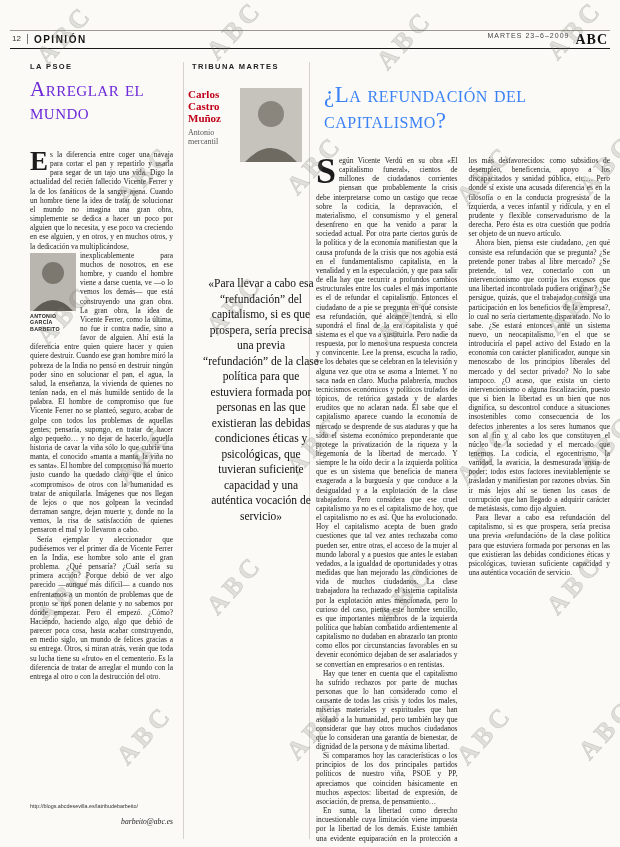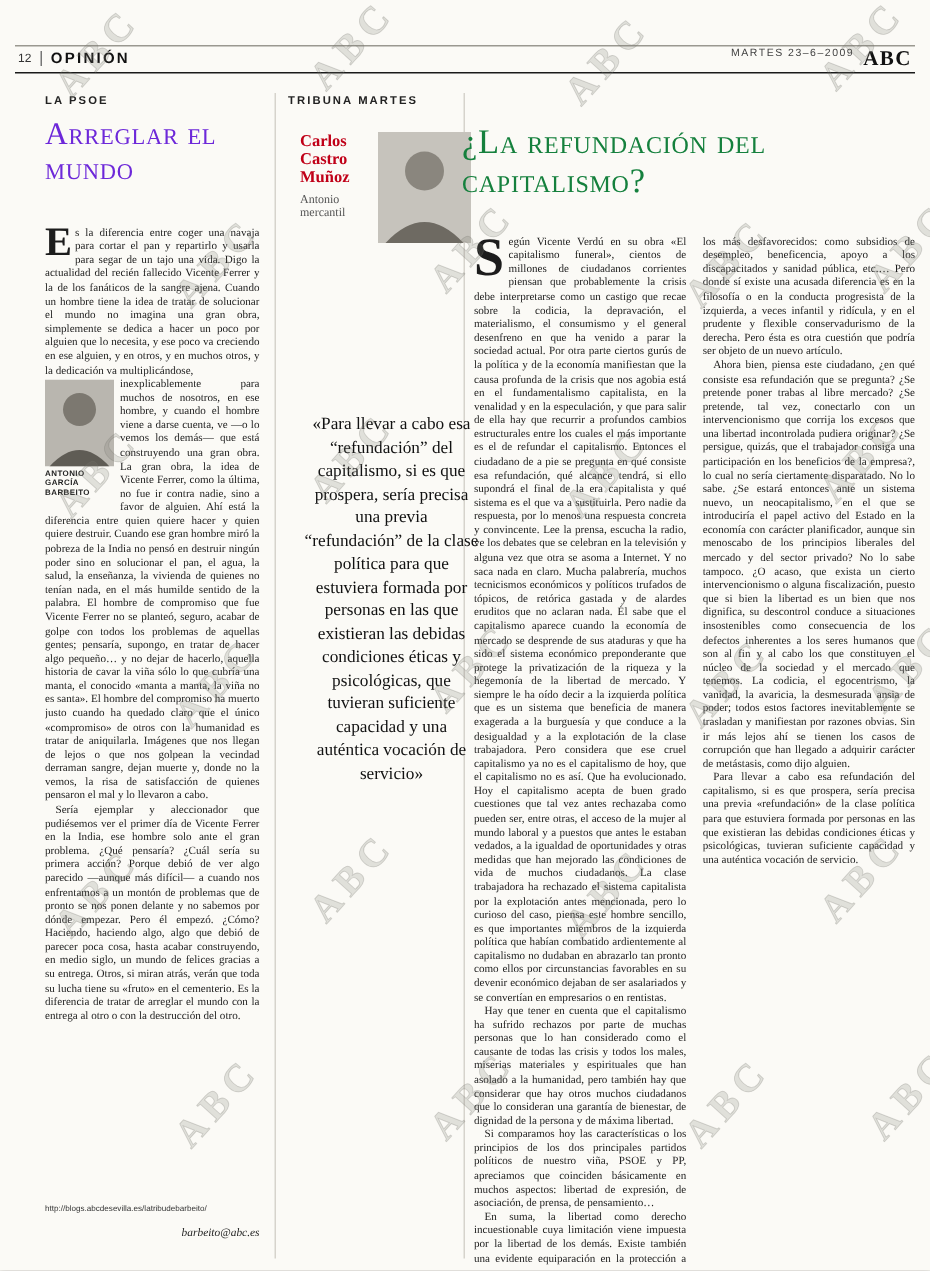--- a/index.html
+++ b/index.html
@@ -62,36 +62,36 @@
     position:absolute; top:817px; left:30px; width:143px;
     font:italic 400 7.6px "Liberation Serif", serif; text-align:right; color:#1c1c1c;
   }
   .la-url {
     position:absolute; top:803px; left:30px; width:143px;
     font:400 5.4px "Liberation Sans", sans-serif; color:#333;
   }
 
   
   .trib-author {
-    position:absolute; top:88px; left:200px; width:114px;
+    position:absolute; top:88px; left:188px; width:114px;
     display:flex; justify-content:space-between; align-items:flex-start;
   }
   .trib-name { width:46px; font:700 11px/12px "Liberation Serif", serif; color:var(--accent,#c00018); }
   .trib-role { width:46px; margin-top:4px; font:400 8px/9px "Liberation Serif", serif; color:#555; }
   .trib-photo { flex:0 0 auto; }
   .pull-quote {
     position:absolute; top:276px; left:191px; width:116px;
     font:400 11.5px/15.5px "Liberation Serif", serif; text-align:center; color:#111;margin-left:12px;
   }
 
   
   .main-title {
-    position:absolute; top:82px; left:308px; width:294px;
+    position:absolute; top:82px; left:324px; width:294px;
     font:400 23px/26px "Liberation Serif", serif; font-variant:small-caps;
-    letter-spacing:.5px; color:#15803d;
+    letter-spacing:.5px; color:#3b82f6;
   }
   .main-body {
     position:absolute; top:156px; left:316px; width:294px; height:694px;
     column-count:2; column-gap:11px; column-fill:auto; overflow:hidden;
     font-size:7.4px; line-height:9.15px; text-align:justify;
   }
   .dropcap-s::first-letter {
     float:left; font-size:36px; line-height:28px; padding:1px 3px 0 0; font-weight:700;
   }
 

